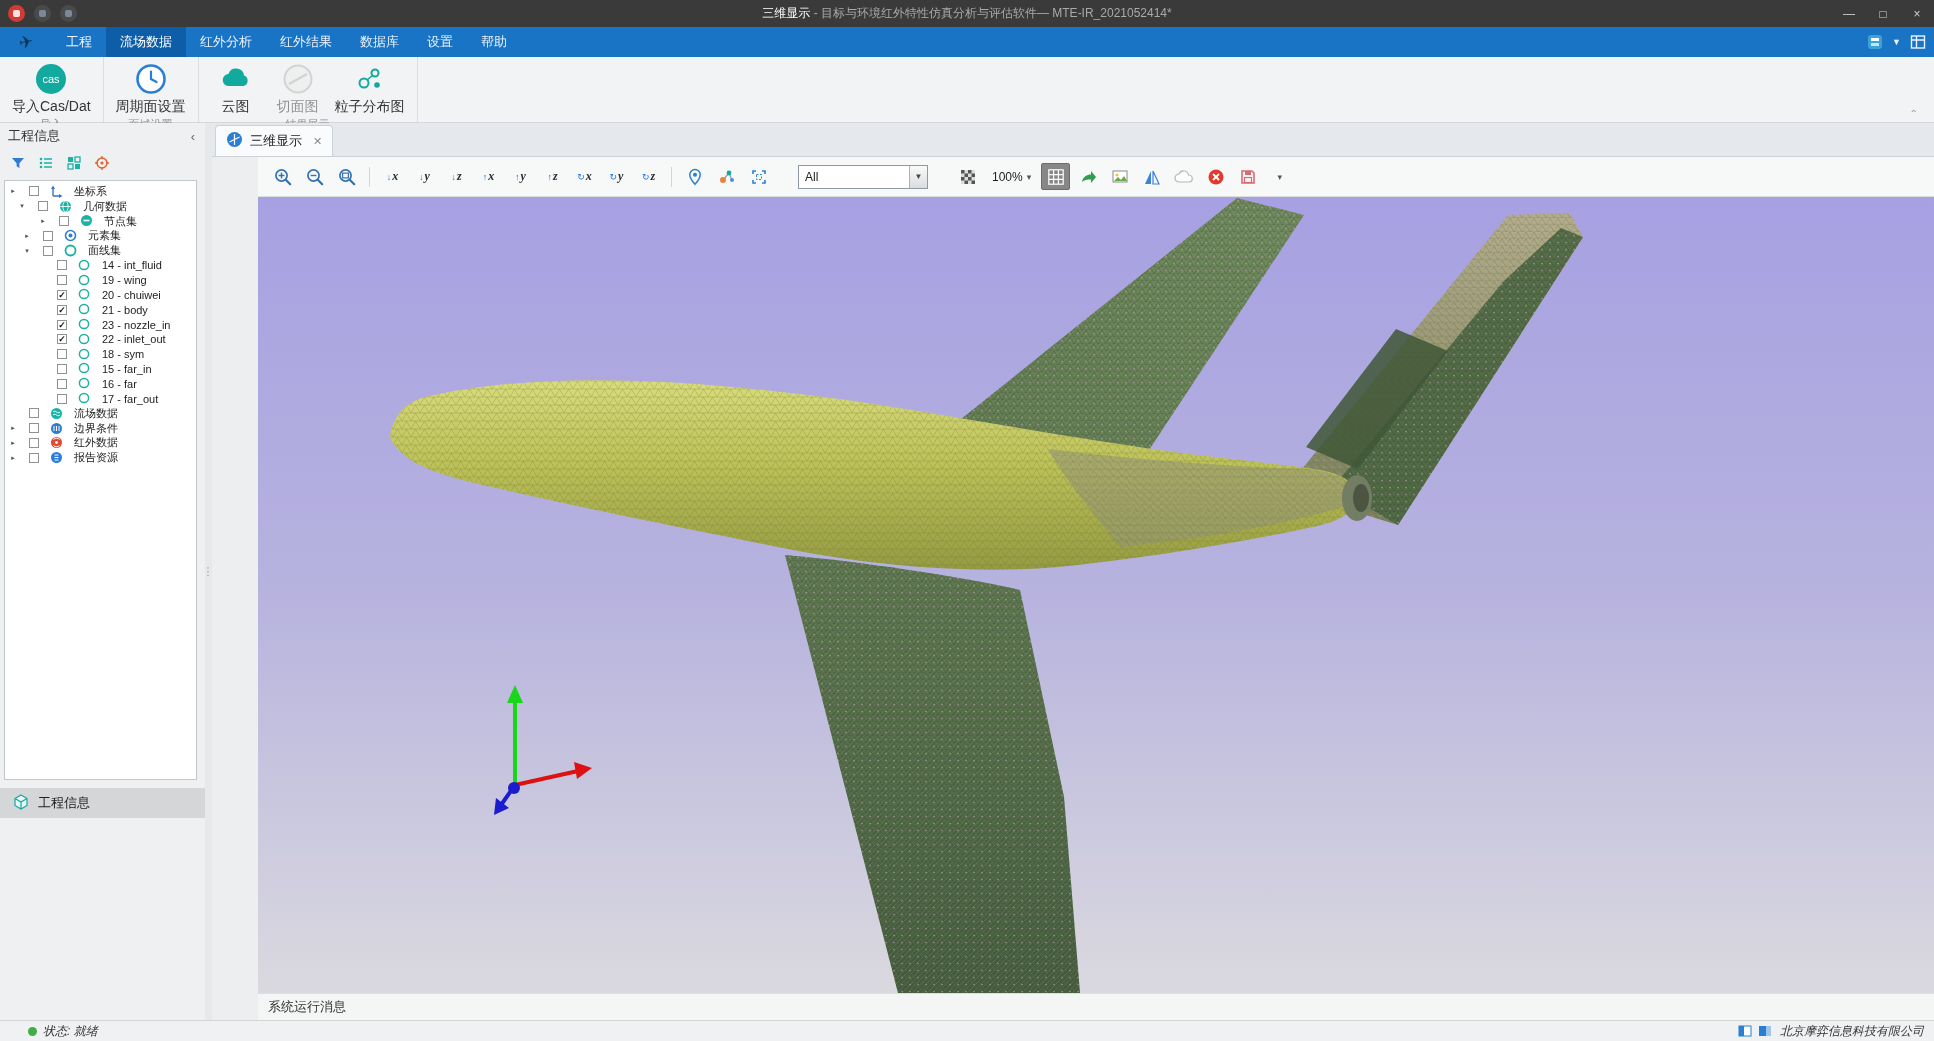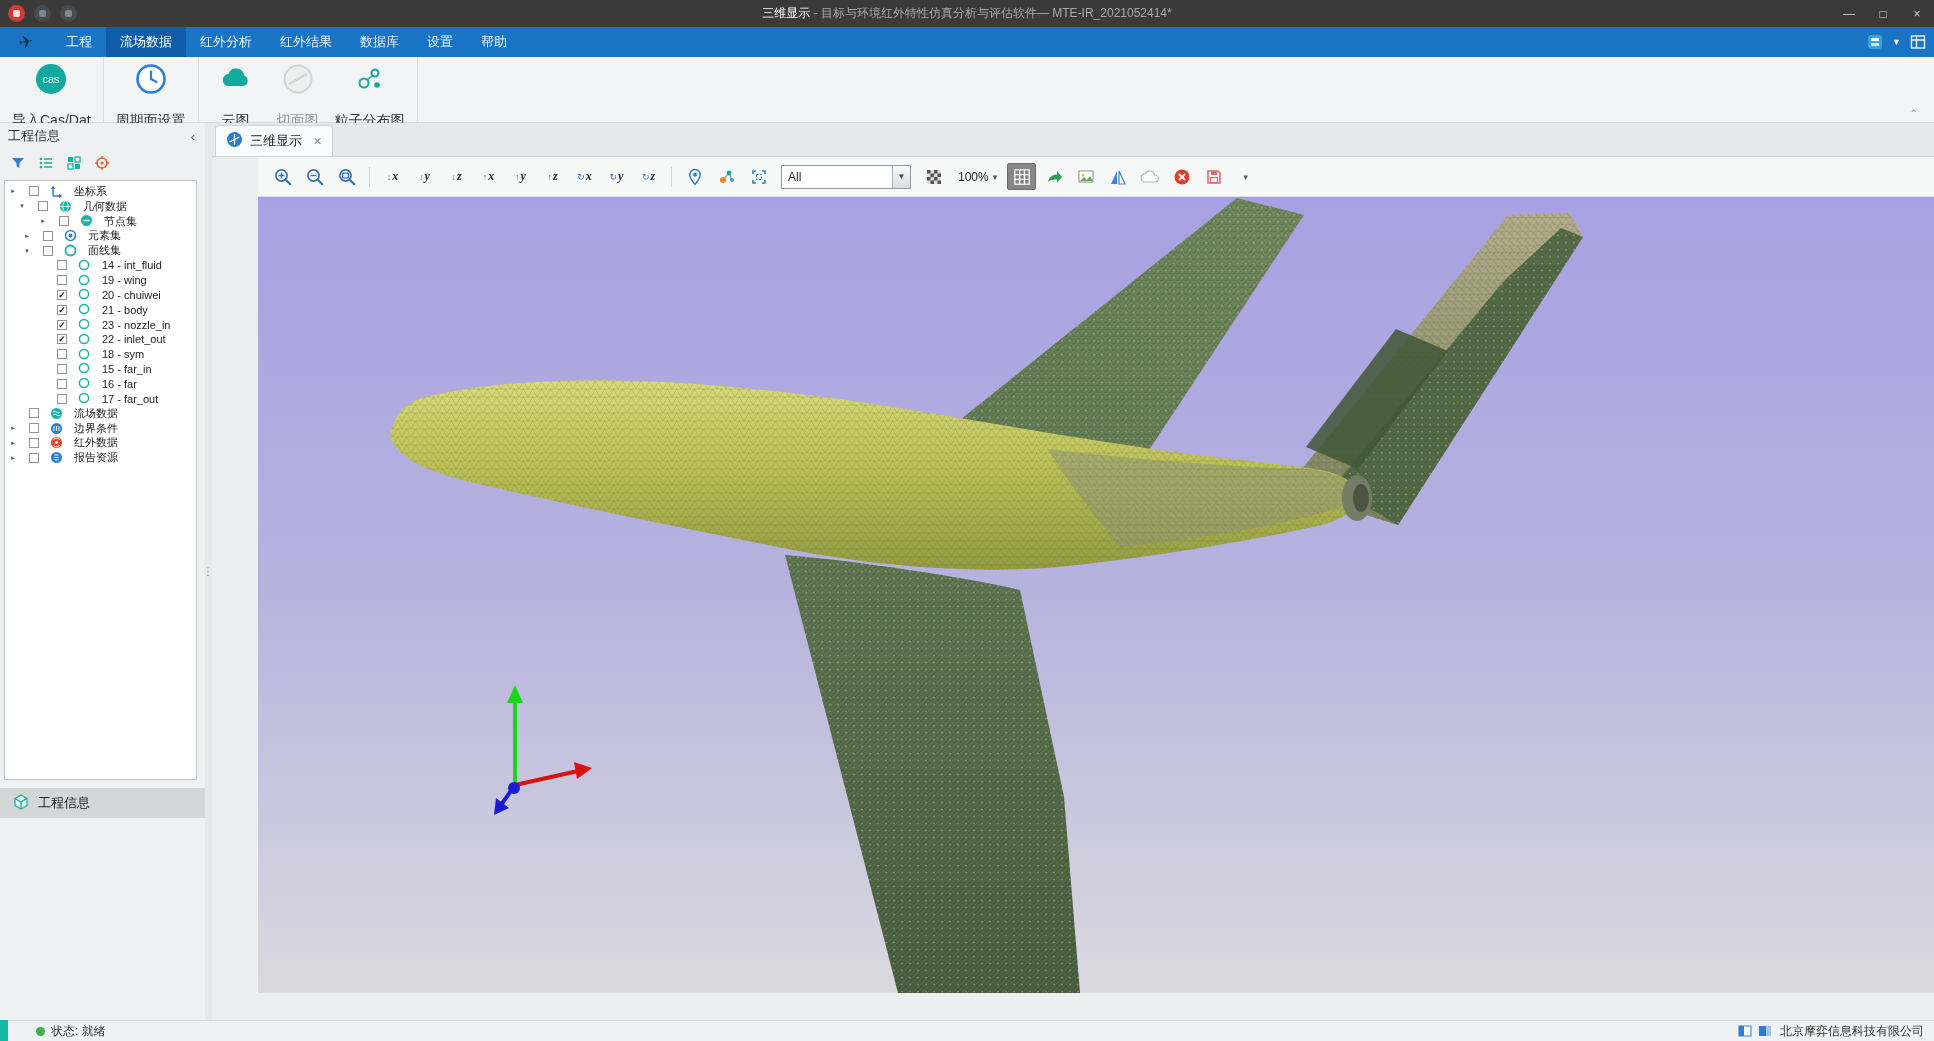--- a/index.html
+++ b/index.html
@@ -25,21 +25,21 @@
   .mtab{padding:0 14px;line-height:30px;font-size:13px;color:#eaf2fa;cursor:pointer;}
   .mtab.active{background:#0e5da9;color:#fff;}
   .mright{position:absolute;right:8px;top:0;height:30px;display:flex;align-items:center;gap:9px;}
   .mright span{display:inline-flex;cursor:pointer;}
 
   
   .ribbon{position:absolute;top:57px;left:0;right:0;height:66px;background:#f2f3f4;border-bottom:1px solid #d5d7d9;}
   .rgroups{display:flex;height:100%;}
   .rgroup{border-right:1px solid #dcdee0;padding:5px 12px 2px;display:flex;flex-direction:column;}
   .rbtns{display:flex;gap:12px;align-items:flex-start;flex:1;}
-  .rbtn{display:flex;flex-direction:column;align-items:center;gap:16px;min-width:50px;cursor:pointer;}
+  .rbtn{display:flex;flex-direction:column;align-items:center;gap:2px;min-width:50px;cursor:pointer;}
   .rbtn .ricon{height:34px;display:flex;align-items:center;}
   .rlabel{font-size:14px;color:#333;white-space:nowrap;}
   .rbtn.disabled{filter:grayscale(1);opacity:.5;}
   .rglabel{text-align:center;font-size:11px;color:#8d8d8d;padding:1px 0 2px;}
   .rcollapse{position:absolute;right:16px;bottom:3px;color:#999;font-size:10px;cursor:pointer;}
 
   
   .leftpanel{position:absolute;top:123px;left:0;width:205px;bottom:21px;background:#eef0f1;}
   .lp-header{height:26px;display:flex;align-items:center;justify-content:space-between;padding:0 10px 0 8px;}
   .lp-title{font-size:13px;color:#333;}
@@ -64,32 +64,32 @@
   .dt-close{font-size:11px;color:#888;margin-left:4px;cursor:pointer;}
 
   .window3d{position:absolute;top:34px;left:46px;right:0;bottom:0;}
   .vtoolbar{position:absolute;top:0;left:0;right:0;height:40px;background:#f7f8f8;border-bottom:1px solid #dcdee0;display:flex;align-items:center;padding:0 10px;gap:3px;}
   .vbtn{border:none;background:none;width:29px;height:27px;display:inline-flex;align-items:center;justify-content:center;cursor:pointer;border-radius:2px;}
   .vbtn.active{background:#878787;border:1px solid #6d6d6d;}
   .vsep{width:1px;height:20px;background:#d3d5d7;margin:0 5px;flex:none;}
   .axv{display:inline-flex;align-items:baseline;}
   .axv i{color:#1a73e8;font-style:normal;font-size:9px;margin-right:1px;}
   .axv b{color:#2b2b2b;font-size:12px;font-style:italic;font-family:"Liberation Serif",serif;}
-  .vcombo{width:130px;height:24px;border:1px solid #8d99a6;background:#fff;display:flex;align-items:center;margin:0 5px;cursor:pointer;}
+  .vcombo{width:130px;height:24px;border:1px solid #8d99a6;background:#fff;display:flex;align-items:center;margin:0 22px;cursor:pointer;}
   .vcval{flex:1;padding-left:6px;font-size:12px;color:#222;}
   .vcbtn{width:18px;height:100%;background:linear-gradient(#fafafa,#d9dcde);border-left:1px solid #aab3bb;display:flex;align-items:center;justify-content:center;font-size:8px;color:#444;}
   .vzoom{display:flex;align-items:center;gap:4px;margin:0 7px;font-size:12px;color:#222;cursor:pointer;}
   .caret{font-size:9px;color:#555;}
 
   .viewport{position:absolute;top:40px;left:0;right:0;bottom:27px;cursor:crosshair;}
   .viewport svg.scene{display:block;width:100%;height:100%;}
   .msgbar{position:absolute;left:0;right:0;bottom:0;height:27px;background:#f4f5f5;border-top:1px solid #dcdee0;display:flex;align-items:center;padding-left:10px;font-size:13px;color:#333;}
 
   
-  .statusbar{position:absolute;left:8px;right:0;bottom:0;height:21px;background:#f0f1f2;border-top:1px solid #d2d4d6;display:flex;align-items:center;font-size:12px;color:#333;}
+  .statusbar{position:absolute;left:0;right:0;bottom:0;height:21px;background:#f0f1f2;border-top:1px solid #d2d4d6;display:flex;align-items:center;font-size:12px;color:#333;font-style:italic;}
   .st-dot{width:9px;height:9px;border-radius:50%;background:#3fae49;margin:0 6px 0 28px;flex:none;}
   .st-right{margin-left:auto;display:flex;align-items:center;gap:8px;padding-right:10px;}
   .st-right span{display:inline-flex;}
 </style>
 </head>
 <body>
 
 <div class="app">
 
   <header class="titlebar">
@@ -736,20 +736,23 @@
             <path d="M257,488 L249,506 L265,506 Z" fill="#1ad61a"></path>
             <line x1="257" y1="588" x2="320" y2="574" stroke="#dd1111" stroke-width="4"></line>
             <path d="M334,571 L316,565 L319,582 Z" fill="#dd1111"></path>
             <line x1="257" y1="588" x2="243" y2="608" stroke="#1b1bd0" stroke-width="4"></line>
             <path d="M236,618 L238,601 L251,611 Z" fill="#1b1bd0"></path>
             <circle cx="256" cy="591" r="6" fill="#1b1bd0"></circle>
           </g>
         </svg>
       </div>
 
+      <div class="msgbar">
+        <span>系统运行消息</span>
+      </div>
     </div>
   </main>
 
   <footer class="statusbar">
     <span class="st-dot"></span>
     <span class="st-text">状态: 就绪</span>
     <div class="st-right">
       <span id="stIcons" style="display: inline-flex; gap: 6px;">
           <span>
             <svg width="14" height="14" viewBox="0 0 14 14" xmlns="http://www.w3.org/2000/svg">

